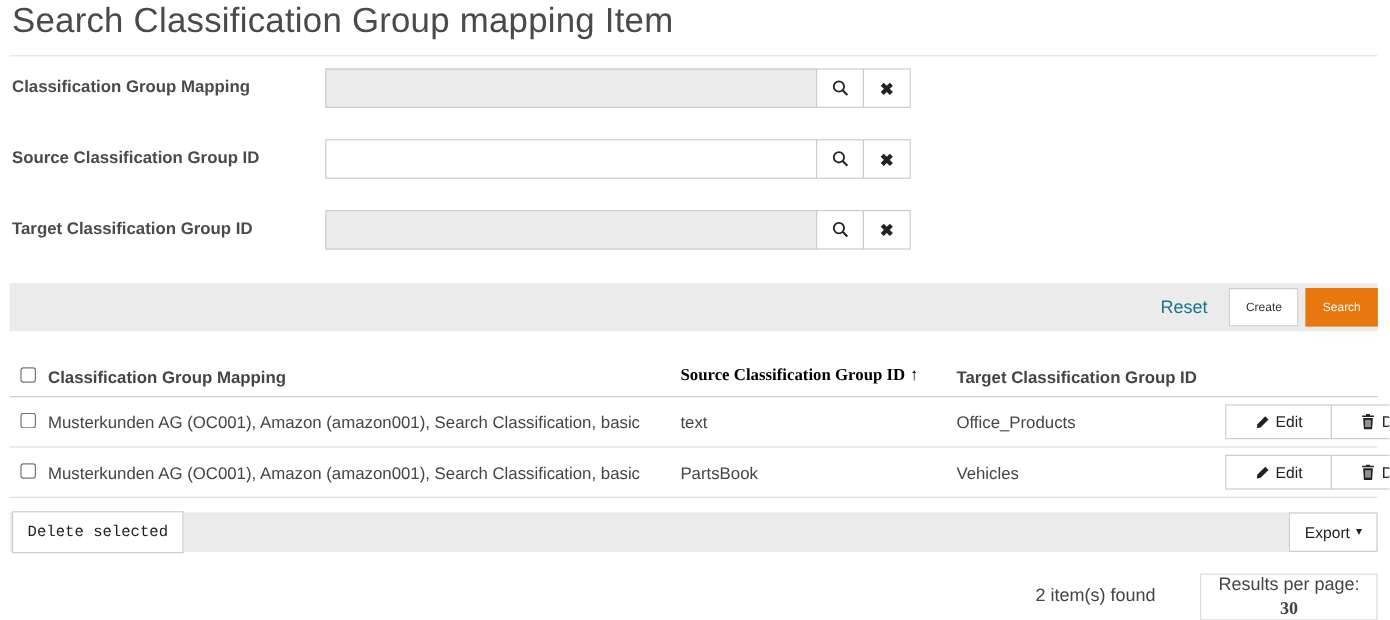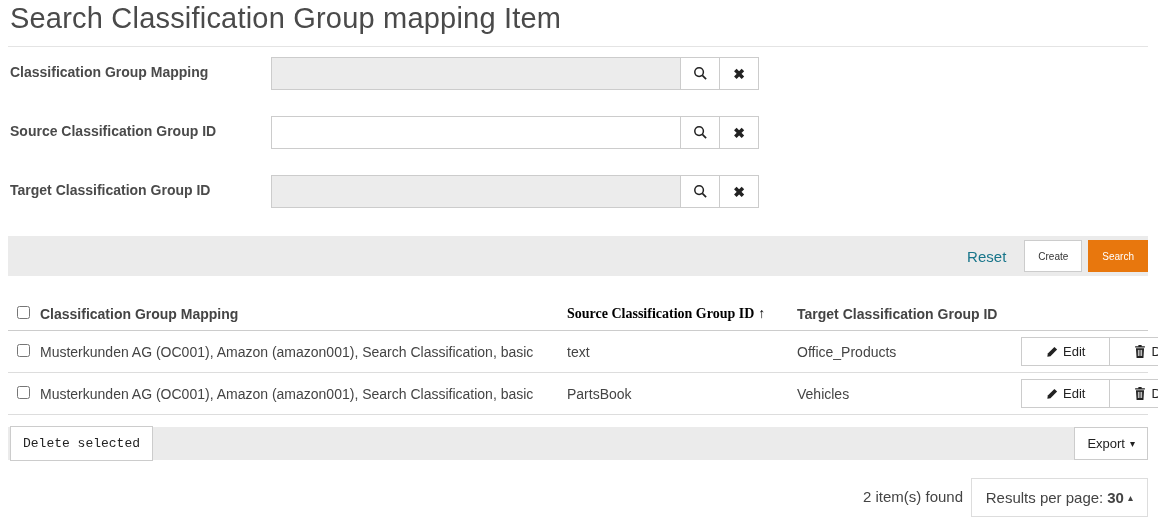--- a/index.html
+++ b/index.html
@@ -112,23 +112,23 @@
   
   .items-found {
     position:absolute; right:195px; top:488px;
     font-size:15px; color:#444;
   }
   .btn-rpp {
     position:absolute; right:10px; top:478px; height:39px;
     padding:0 14px; border:1px solid #ddd; background:#fff;
     font-family:"Liberation Sans", sans-serif;
     font-size:15px; color:#444; cursor:pointer;
-    display:flex; align-items:center; gap:4px;
-  }
-  .rpp-value { font-weight:700; }
+    display:flex; align-items:center; gap:4px;flex-direction:column;
+  }
+  .rpp-value { font-weight:700;font-family:Liberation Serif, serif; }
   .icon-svg { display:block; }
 </style>
 </head>
 <body>
 
 <div class="screen">
 
   <h1 class="page-title">Search Classification Group mapping Item</h1>
   <div class="title-divider"></div>
 

